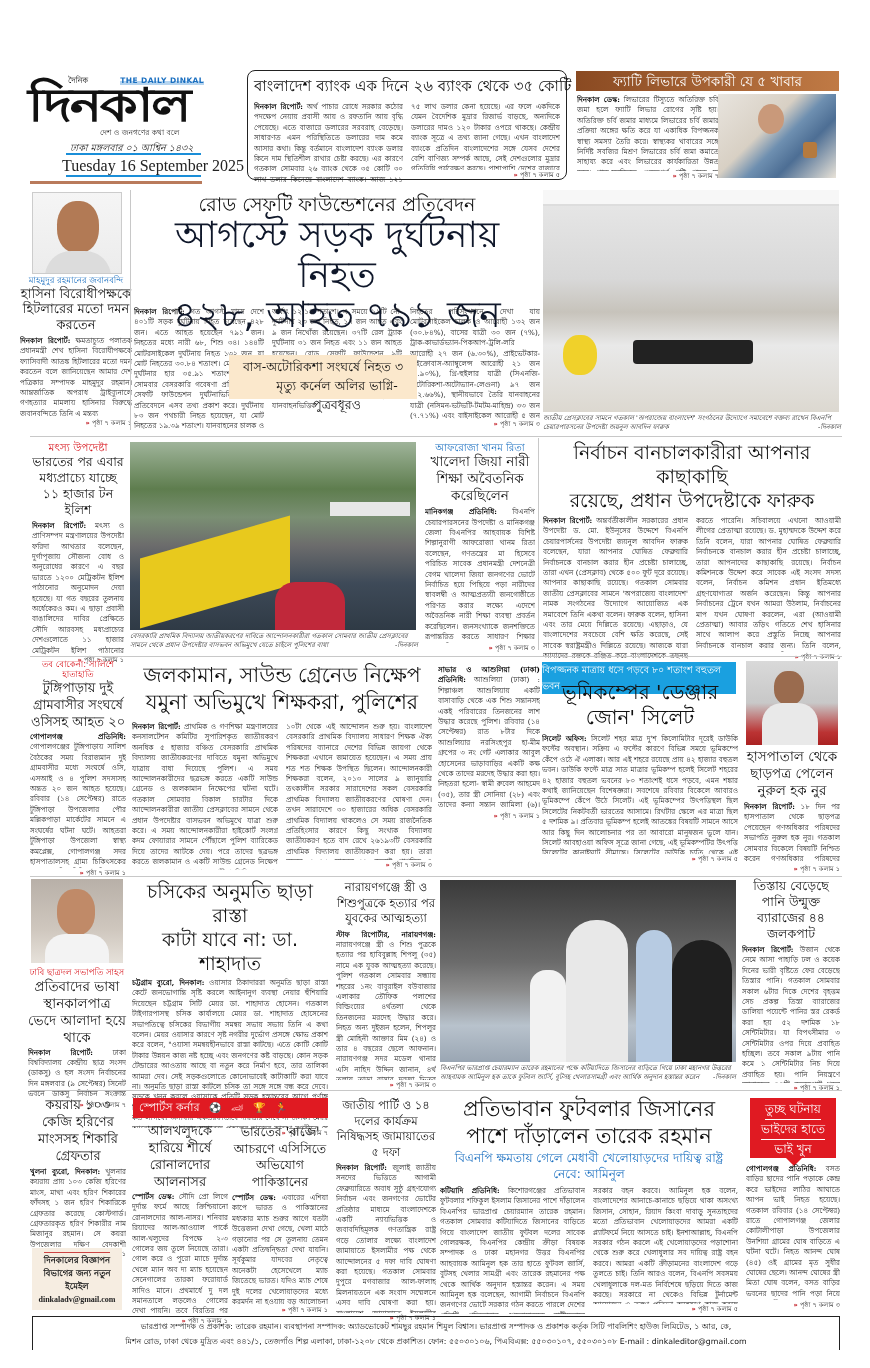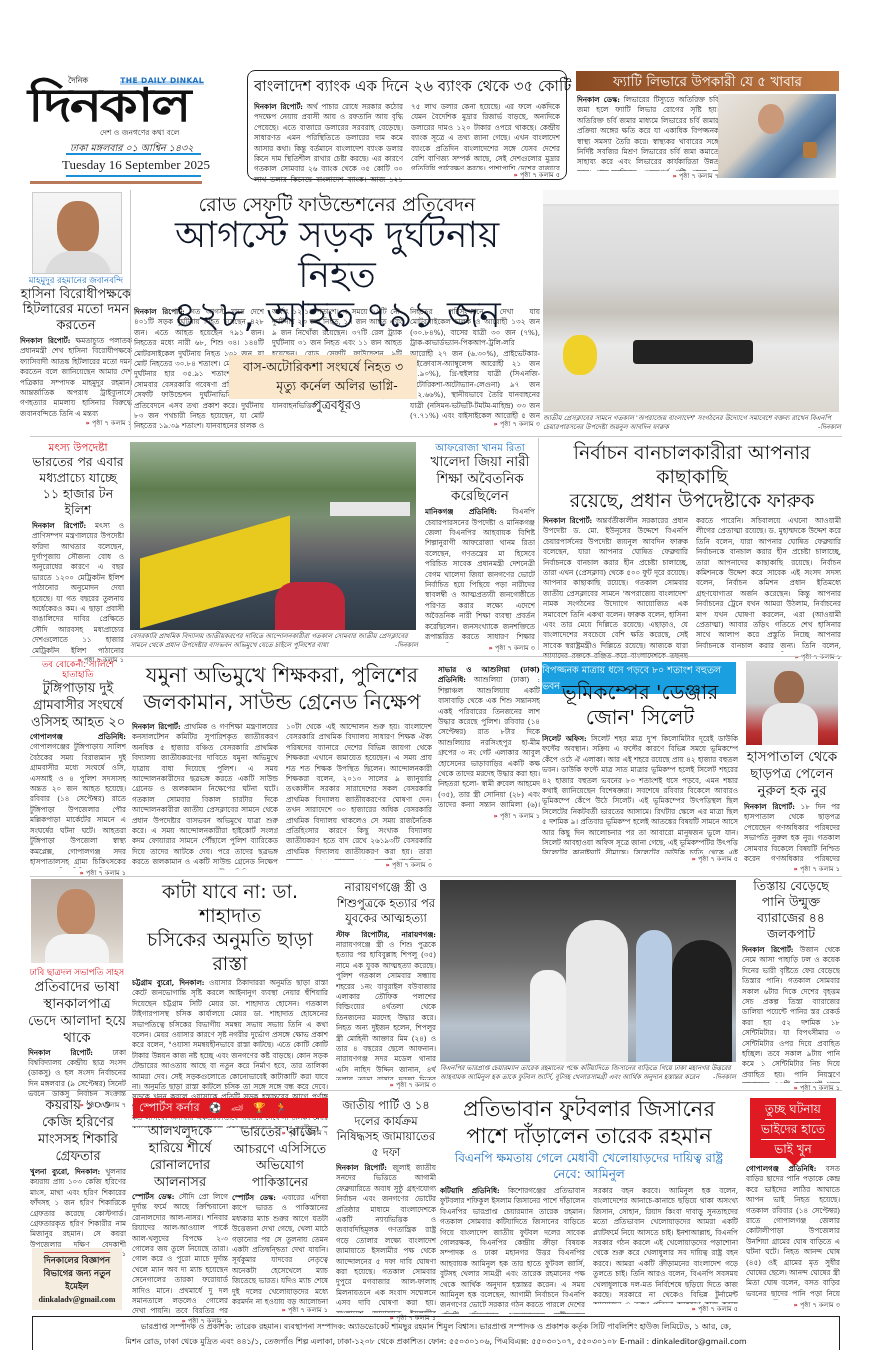--- a/index.html
+++ b/index.html
@@ -18,21 +18,21 @@
   .rule-v { position: absolute; width: 1px; background: #c8c8c8; }
   .rule-h { position: absolute; height: 1px; background: #c8c8c8; }
 
   
   .logo { position: absolute; left: 28px; top: 72px; width: 180px; height: 55px; }
   .logo-main { font-family: "DejaVu Sans", sans-serif; font-size: 46px; font-weight: bold; color: #111; letter-spacing: -2px; line-height: 50px; transform: scaleX(1.18); transform-origin: left; }
   .logo-small { position: absolute; left: 40px; top: 2px; font-size: 8px; color: #111; }
   .logo-en { position: absolute; right: 4px; top: 4px; font-size: 7.5px; font-weight: bold; color: #1a6fc0; letter-spacing: 0.4px; background: linear-gradient(to top, #b5d4ef 40%, transparent 40%); }
   .tagline { position: absolute; left: 100px; top: 127px; font-size: 7.5px; color: #222; }
   .date-bn { position: absolute; left: 70px; top: 141px; font-size: 9.5px; color: #222; font-style: italic; }
-  .date-en { position: absolute; left: 62px; top: 157px; font-family: "Liberation Serif", serif; font-size: 13px; color: #222; }
+  .date-en { position: absolute; left: 62px; top: 157px; font-family: "Liberation Serif", serif; font-size: 16px; color: #222; }
   .date-line1 { position: absolute; left: 66px; top: 153px; width: 135px; height: 2px; background: #1a8ed8; }
   .date-line2 { position: absolute; left: 66px; top: 175px; width: 135px; height: 2px; background: #1a8ed8; }
   .mast-bottom { position: absolute; left: 30px; top: 181px; width: 172px; height: 3px; background: #b97a5b; }
 
   .bank-box { position: absolute; left: 247px; top: 70px; width: 320px; height: 110px; border: 1.5px solid #222; border-radius: 8px; padding: 3px 6px; }
   .bank-title { font-size: 15px; text-align: center; color: #111; white-space: nowrap; margin-bottom: 3px; }
 
   .liver-banner { position: absolute; left: 576px; top: 71px; width: 263px; height: 20px; background: linear-gradient(to right, #8a4a22, #c07a45); color: #fff; font-size: 13.5px; text-align: center; line-height: 20px; }
 
   .lead-kicker { font-size: 19px; color: #111; }
@@ -173,22 +173,22 @@
 <div class="rule-h" style="left:30px; top:656px; width:812px;"></div>
 
 <div class="abs" style="left:30px; top:660px; width:96px;">
   <div class="hl kicker-red" style="font-size:8.5px;">তব বোকেনা: সালিশে হাতাহাতি</div>
   <div class="hl" style="font-size:13px; line-height:17px;">টুঙ্গিপাড়ায় দুই গ্রামবাসীর সংঘর্ষে ওসিসহ আহত ২০</div>
   <div class="body-text" style="margin-top:2px; height:136px;"><b>গোপালগঞ্জ প্রতিনিধি:</b> <span>গোপালগঞ্জের টুঙ্গিপাড়ায় সালিশ বৈঠকের সময় বিরাজমান দুই গ্রামবাসীর মধ্যে সংঘর্ষে ওসি, এসআই ও ৪ পুলিশ সদস্যসহ অন্তত ২০ জন আহত হয়েছে। রবিবার (১৪ সেপ্টেম্বর) রাতে টুঙ্গিপাড়া উপজেলার পৌর মল্লিকপাড়া মার্কেটের সামনে এ সংঘর্ষের ঘটনা ঘটে। আহতরা টুঙ্গিপাড়া উপজেলা স্বাস্থ্য কমপ্লেক্স, গোপালগঞ্জ সদর হাসপাতালসহ গ্রাম্য চিকিৎসকের কাছে প্রাথমিক চিকিৎসা নিয়েছেন। এ তথ্য নিশ্চিত করেছেন</span></div>
   <div class="jump" style="text-align:right;"><span style="color:#c0141c;font-weight:bold;">»</span> <span>পৃষ্ঠা ৭ কলাম ১</span></div>
 </div>
 
 <div class="abs" style="left:132px; top:662px; width:300px;">
+  <div class="hl" style="font-size:20.5px; line-height:27px;">জলকামান, সাউন্ড গ্রেনেড নিক্ষেপ</div>
   <div class="hl" style="font-size:20.5px; line-height:27px;">যমুনা অভিমুখে শিক্ষকরা, পুলিশের</div>
-  <div class="hl" style="font-size:20.5px; line-height:27px;">জলকামান, সাউন্ড গ্রেনেড নিক্ষেপ</div>
   <div style="display:flex; gap:8px; margin-top:6px;">
     <div class="body-text" style="width:146px; height:148px;"><b>দিনকাল রিপোর্ট:</b> <span>প্রাথমিক ও গণশিক্ষা মন্ত্রণালয়ের কনসালটেশন কমিটির সুপারিশকৃত জাতীয়করণ অনধিক ৫ হাজার বঞ্চিত বেসরকারি প্রাথমিক বিদ্যালয় জাতীয়করণের দাবিতে যমুনা অভিমুখে যাত্রায় বাধা দিয়েছে পুলিশ। এ সময় আন্দোলনকারীদের ছত্রভঙ্গ করতে একটি সাউন্ড গ্রেনেড ও জলকামান নিক্ষেপের ঘটনা ঘটে। গতকাল সোমবার বিকাল চারটার দিকে আন্দোলনকারীরা জাতীয় প্রেসক্লাবের সামনে থেকে প্রধান উপদেষ্টার বাসভবন অভিমুখে যাত্রা শুরু করে। এ সময় আন্দোলনকারীরা হাইকোর্ট সংলগ্ন কদম ফোয়ারার সামনে পৌঁছালে পুলিশ ব্যারিকেড দিয়ে তাদের আটকে দেয়। পরে তাদের ছত্রভঙ্গ করতে জলকামান ও একটি সাউন্ড গ্রেনেড নিক্ষেপ করা হয়। এরপর আন্দোলনকারীরা পিছিয়ে আবার প্রেসক্লাবের দিকে চলে আসে। এদিকে জাতীয় প্রেসক্লাবের সামনে সকাল</span></div>
     <div style="width:146px;">
       <div class="body-text" style="height:138px;">১০টা থেকে এই আন্দোলন শুরু হয়। বাংলাদেশ বেসরকারি প্রাথমিক বিদ্যালয় সাধারণ শিক্ষক ঐক্য পরিষদের ব্যানারে দেশের বিভিন্ন জায়গা থেকে শিক্ষকরা এখানে জমায়েত হয়েছেন। এ সময় প্রায় শত শত শিক্ষক উপস্থিত ছিলেন। আন্দোলনকারী শিক্ষকরা বলেন, ২০১৩ সালের ৯ জানুয়ারি তৎকালীন সরকার সারাদেশের সকল বেসরকারি প্রাথমিক বিদ্যালয় জাতীয়করণের ঘোষণা দেন। তখন সারাদেশে ৩০ হাজারের অধিক বেসরকারি প্রাথমিক বিদ্যালয় থাকলেও সে সময় রাজনৈতিক প্রতিহিংসার কারণে কিছু সংখ্যক বিদ্যালয় জাতীয়করণ হতে বাদ রেখে ২৬১৯৩টি বেসরকারি প্রাথমিক বিদ্যালয় জাতীয়করণ করা হয়। তারা বলেন, ২০১৬ সালের ২৮ জুলাই প্রাথমিক ও গণশিক্ষা মন্ত্রণালয়ের বিদ্যালয় শাখা থেকে উপসচিব গোপাল চন্দ্র দাস স্বাক্ষরিত একটি চিঠি</div>
       <div class="jump" style="text-align:right;"><span style="color:#c0141c;font-weight:bold;">»</span> <span>পৃষ্ঠা ৭ কলাম ৩</span></div>
     </div>
   </div>
 </div>
 
 <div class="abs" style="left:438px; top:662px; width:102px;">
@@ -221,22 +221,22 @@
   <div style="position:absolute; left:14px; top:55px; width:64px; height:30px; border-radius:20px 20px 0 0; background:#f3f3f3;"></div>
 </div>
 <div class="abs" style="left:28px; top:968px; width:98px;">
   <div class="hl kicker-red" style="font-size:8.5px;">ঢাবি ছাত্রদল সভাপতি সাহস</div>
   <div class="hl" style="font-size:13.5px; line-height:17px;">প্রতিবাদের ভাষা স্থানকালপাত্র ভেদে আলাদা হয়ে থাকে</div>
   <div class="body-text" style="margin-top:2px; height:52px;"><b>দিনকাল রিপোর্ট:</b> <span>ঢাকা বিশ্ববিদ্যালয় কেন্দ্রীয় ছাত্র সংসদ (ডাকসু) ও হল সংসদ নির্বাচনের দিন মঙ্গলবার (৯ সেপ্টেম্বর) সিনেট ভবনে ডাকসু নির্বাচন সংক্রান্ত একটি</span></div>
   <div class="jump" style="text-align:right;"><span style="color:#c0141c;font-weight:bold;">»</span> <span>পৃষ্ঠা ৭ কলাম ৭</span></div>
 </div>
 
 <div class="abs" style="left:132px; top:879px; width:196px;">
+  <div class="hl" style="font-size:19px; line-height:24px;">চসিকের অনুমতি ছাড়া রাস্তা</div>
   <div class="hl" style="font-size:19px; line-height:24px;">কাটা যাবে না: ডা. শাহাদাত</div>
-  <div class="hl" style="font-size:19px; line-height:24px;">চসিকের অনুমতি ছাড়া রাস্তা</div>
   <div class="body-text" style="margin-top:3px; height:150px;"><b>চট্টগ্রাম ব্যুরো, দিনকাল:</b> <span>ওয়াসার ঠিকাদাররা অনুমতি ছাড়া রাস্তা কেটে জনভোগান্তি সৃষ্টি করলে আইনানুগ ব্যবস্থা নেয়ার হুঁশিয়ারি দিয়েছেন চট্টগ্রাম সিটি মেয়র ডা. শাহাদাত হোসেন। গতকাল টাইগারপাসস্থ চসিক কার্যালয়ে মেয়র ডা. শাহাদাত হোসেনের সভাপতিত্বে চসিকের বিভাগীয় সমন্বয় সভায় সভায় তিনি এ কথা বলেন। মেয়র ওয়াসার কারণে সৃষ্ট নগরীর দুর্ভোগ প্রসঙ্গে ক্ষোভ প্রকাশ করে বলেন, "ওয়াসা সমন্বয়হীনভাবে রাস্তা কাটছে। এতে কোটি কোটি টাকার উন্নয়ন কাজ নষ্ট হচ্ছে এবং জনগণের কষ্ট বাড়ছে। কোন সড়ক টেন্ডারের আওতায় আছে বা নতুন করে নির্মাণ হবে, তার তালিকা আমরা দেব। সেই সড়কগুলোতে কোনোভাবেই কাটাকাটি করা যাবে না। অনুমতি ছাড়া রাস্তা কাটলে চসিক তা সঙ্গে সঙ্গে বন্ধ করে দেবে। সড়কে খনন করলে ওয়াসাকে প্রতিটি সড়ক হস্তান্তরের আগে পূর্ণাঙ্গ রিপোর্ট দিতে হবে-কোথায় কত ক্ষতি হয়েছে এবং সংস্কারে আসল খরচ কত লাগবে। অন্যথায় একতরফাভাবে দায়ভার নেবে না চসিক। মেয়র আরো বলেন, ওয়াসার সুয়ারেজ প্রকল্পের কাজের কারণে নগরীতে যে জনদুর্ভোগ তৈরি হয়েছে, তা অ-দ্রুতও লাঘব করছি। ওয়াসার পক্ষ থেকে গণমাধ্যমে বলা হয়েছে, তারা ১৩ কিলোমিটার সড়ক কেটেছে এবং এর মধ্যে ৪৮ কিলোমিটার সড়ক খননের পর সিটি কর্পোরেশনকে হস্তান্তর করেছে।</span></div>
   <div class="jump" style="text-align:right;"><span style="color:#c0141c;font-weight:bold;">»</span> <span>পৃষ্ঠা ৭ কলাম ৭</span></div>
 </div>
 
 <div class="abs" style="left:336px; top:880px; width:100px;">
   <div class="hl" style="font-size:11.5px; line-height:15.5px;">নারায়ণগঞ্জে স্ত্রী ও শিশুপুত্রকে হত্যার পর যুবকের আত্মহত্যা</div>
   <div class="body-text" style="margin-top:3px; height:150px;"><b>স্টাফ রিপোর্টার, নারায়ণগঞ্জ:</b> <span>নারায়ণগঞ্জে স্ত্রী ও শিশু পুত্রকে হত্যার পর হাবিবুল্লাহ শিপলু (৩৫) নামে এক যুবক আত্মহত্যা করেছে। পুলিশ গতকাল সোমবার সন্ধ্যায় শহরের ১নং বাবুরাইল বউবাজার এলাকার তৌফিক পলাশের বিল্ডিংয়ের ৪র্থতলা থেকে তিনজনের মরদেহ উদ্ধার করে। নিহত অন্য দুইজন হলেন, শিপলুর স্ত্রী মোহিনী আক্তার মিম (২৪) ও তার ৪ বছরের ছেলে আফনান। নারায়ণগঞ্জ সদর মডেল থানার এসি নাহিদ উদ্দিন জানান, ৪র্থ তলায় তাড়া বাসার দরজা ভিতর থেকে লক করা ছিল। পরে এলাকার</span></div>
   <div class="jump" style="text-align:right;"><span style="color:#c0141c;font-weight:bold;">»</span> <span>পৃষ্ঠা ৭ কলাম ৩</span></div>
 </div>
 

